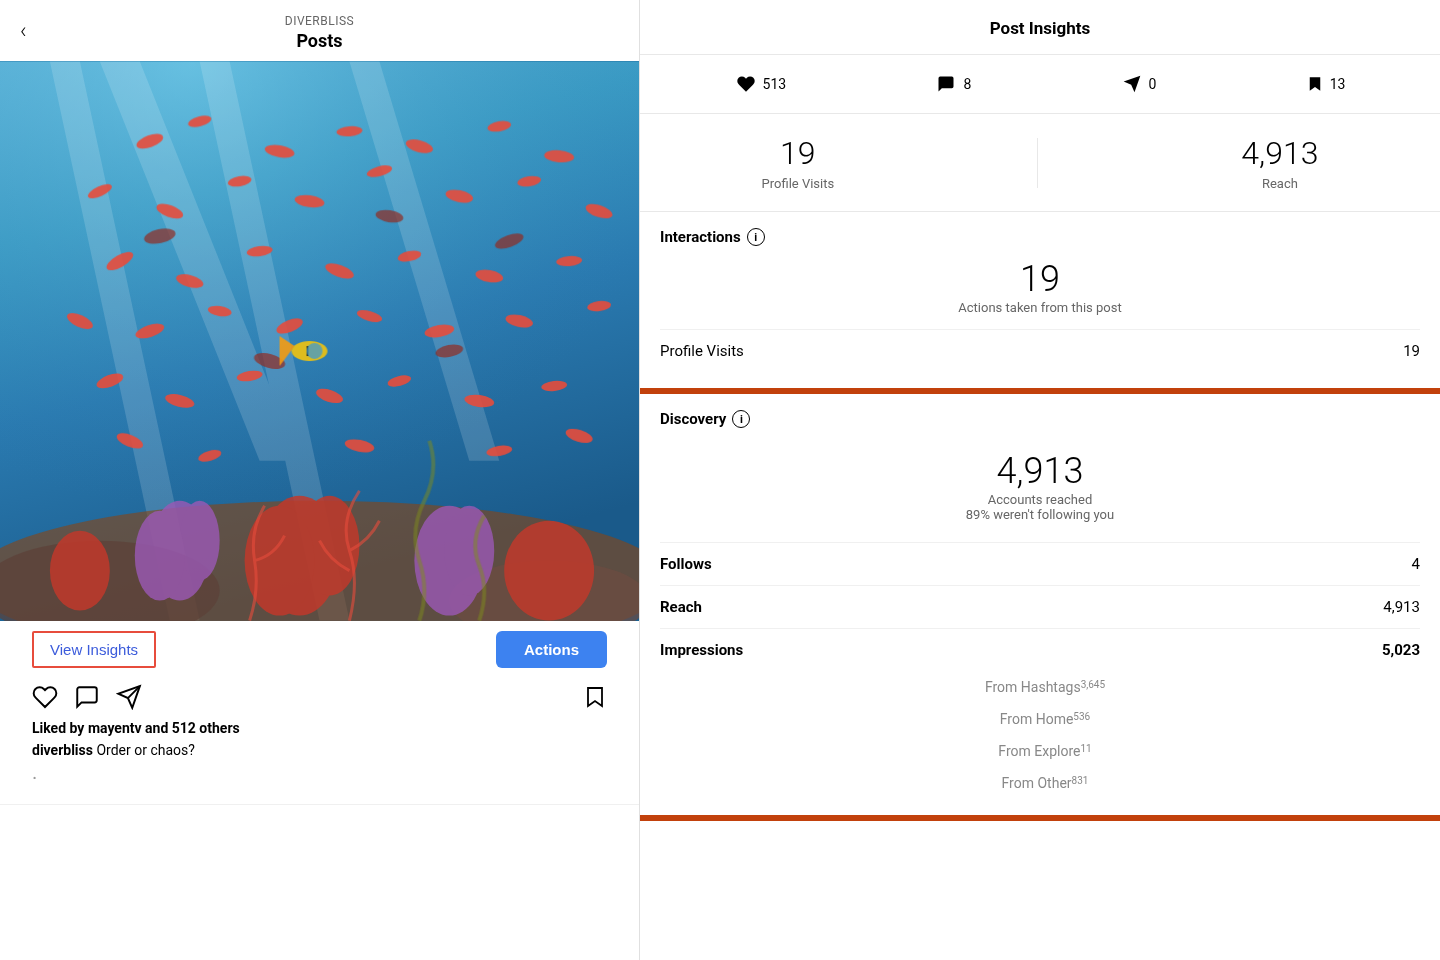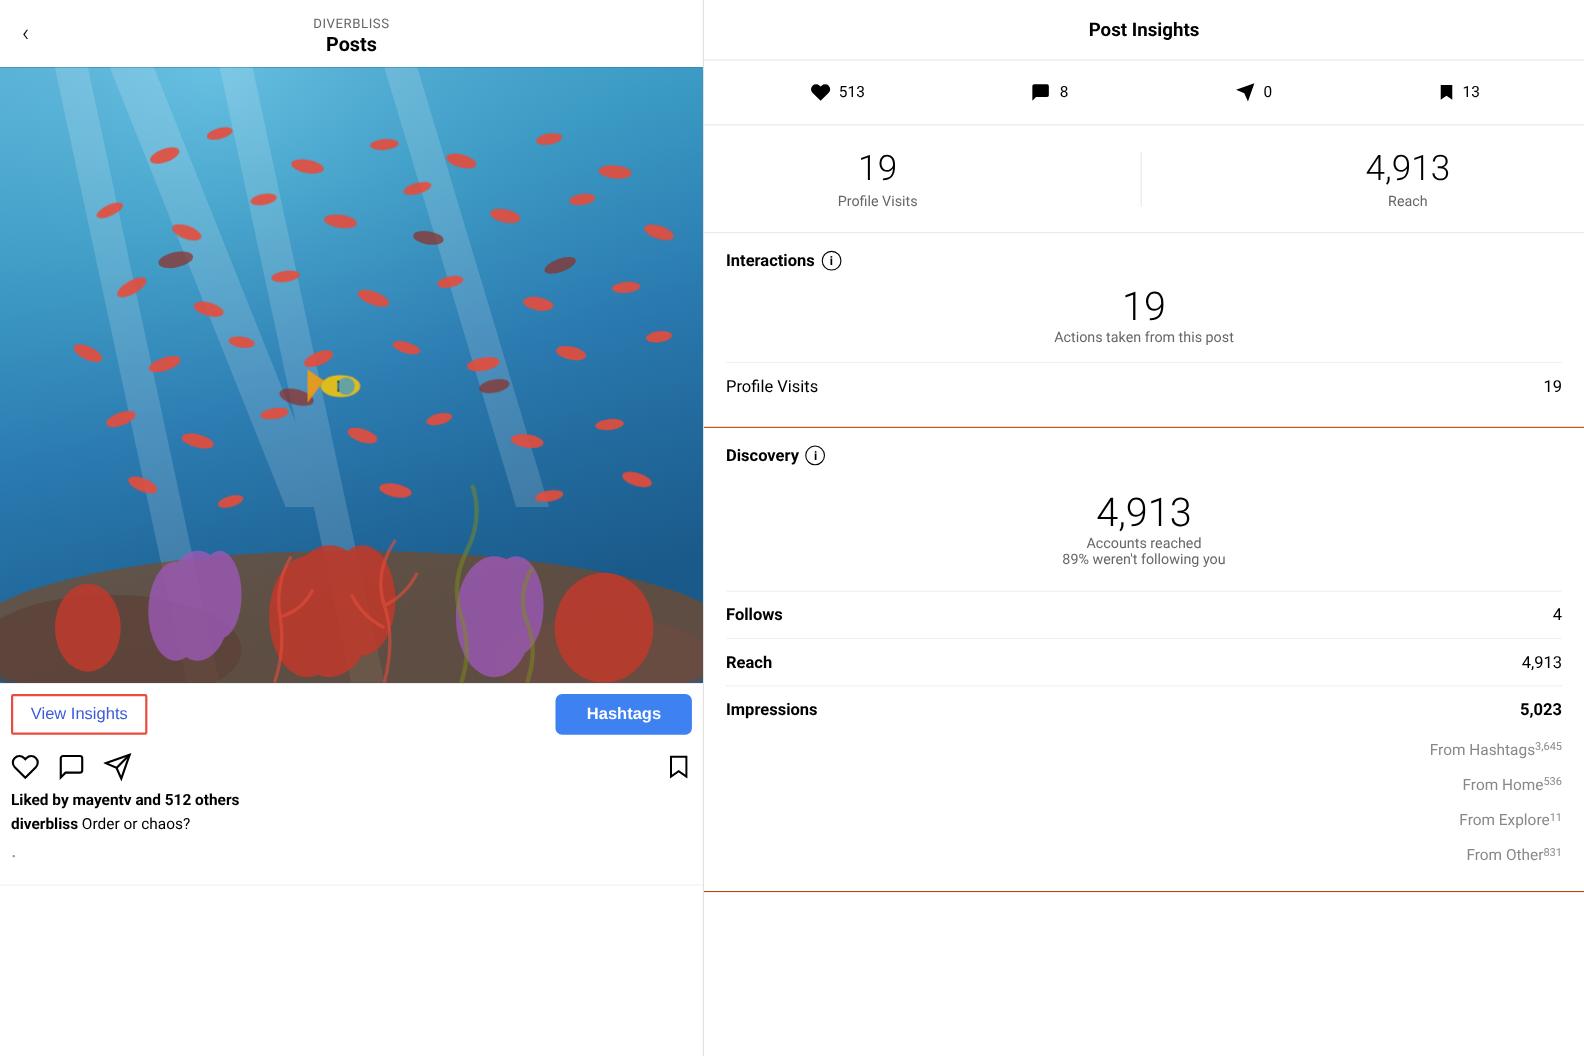--- a/index.html
+++ b/index.html
@@ -64,21 +64,21 @@
       position: relative;
     }
 
     
     .coral-svg {
       width: 100%;
       height: 100%;
     }
 
     .action-bar {
-      padding: 10px 10px;
+      padding: 10px 32px;
       border-bottom: 1px solid #f0f0f0;
     }
 
     .view-insights-row {
       display: flex;
       align-items: center;
       justify-content: space-between;
       margin-bottom: 10px;
     }
 
@@ -217,21 +217,21 @@
       color: #000;
     }
 
     .pr-label {
       font-size: 13px;
       color: #666;
     }
 
     .section {
       padding: 16px 20px;
-      border-bottom: 1px solid #c2410c;
+      border-bottom: 6px solid #c2410c;
     }
 
     .section-title {
       font-size: 15px;
       font-weight: 700;
       color: #000;
       display: flex;
       align-items: center;
       gap: 6px;
       margin-bottom: 12px;
@@ -305,21 +305,21 @@
 
     .discovery-sub2 {
       font-size: 13px;
       color: #666;
       display: block;
       margin-bottom: 10px;
     }
 
     .sub-row {
       display: flex;
-      justify-content: flex-end;
+      justify-content: center;
       padding: 8px 0;
       margin-left: 10px;
     }
 
     .sub-row-label {
       font-size: 14px;
       color: #888;
     }
 
     .sub-row-value {
@@ -478,21 +478,21 @@
       <g stroke="#7f8c1d" stroke-width="4" fill="none" opacity="0.5">
         <path d="M420,560 Q430,530 420,500 Q410,470 425,440 Q440,410 430,380"></path>
         <path d="M480,560 Q490,530 480,505 Q470,480 485,455"></path>
       </g>
     </svg>
   </div>
 
   <div class="action-bar">
     <div class="view-insights-row">
       <button class="view-insights-btn">View Insights</button>
-      <button class="promote-btn">Hashtags</button>
+      <button class="promote-btn">Actions</button>
     </div>
     <div class="post-icons-row">
       <div class="post-icons-left">
 
         <svg class="post-icon" viewBox="0 0 24 24" xmlns="http://www.w3.org/2000/svg">
           <path d="M20.84 4.61a5.5 5.5 0 0 0-7.78 0L12 5.67l-1.06-1.06a5.5 5.5 0 0 0-7.78 7.78l1.06 1.06L12 21.23l7.78-7.78 1.06-1.06a5.5 5.5 0 0 0 0-7.78z" stroke="#000" stroke-width="1.8" fill="none"></path>
         </svg>
 
         <svg class="post-icon" viewBox="0 0 24 24" xmlns="http://www.w3.org/2000/svg">
           <path d="M21 15a2 2 0 0 1-2 2H7l-4 4V5a2 2 0 0 1 2-2h14a2 2 0 0 1 2 2z" stroke="#000" stroke-width="1.8" fill="none"></path>

